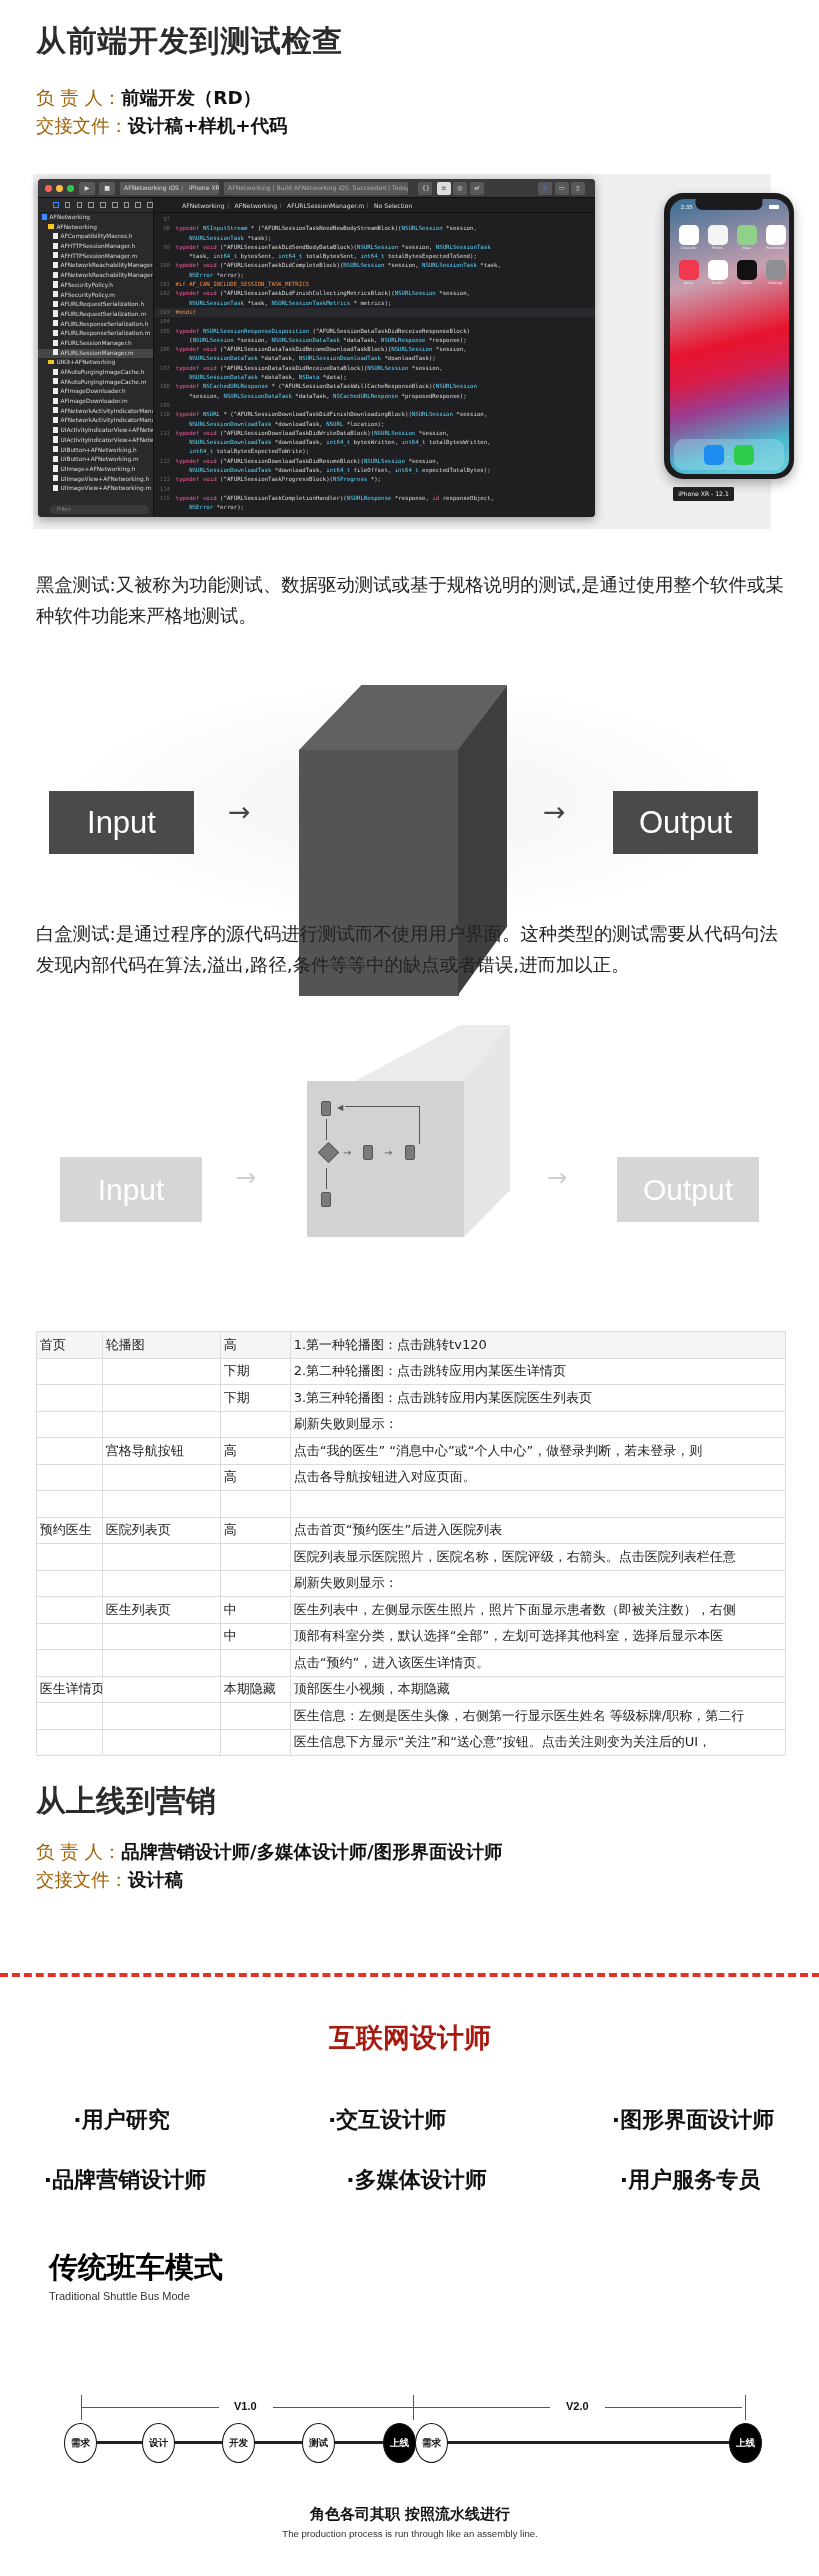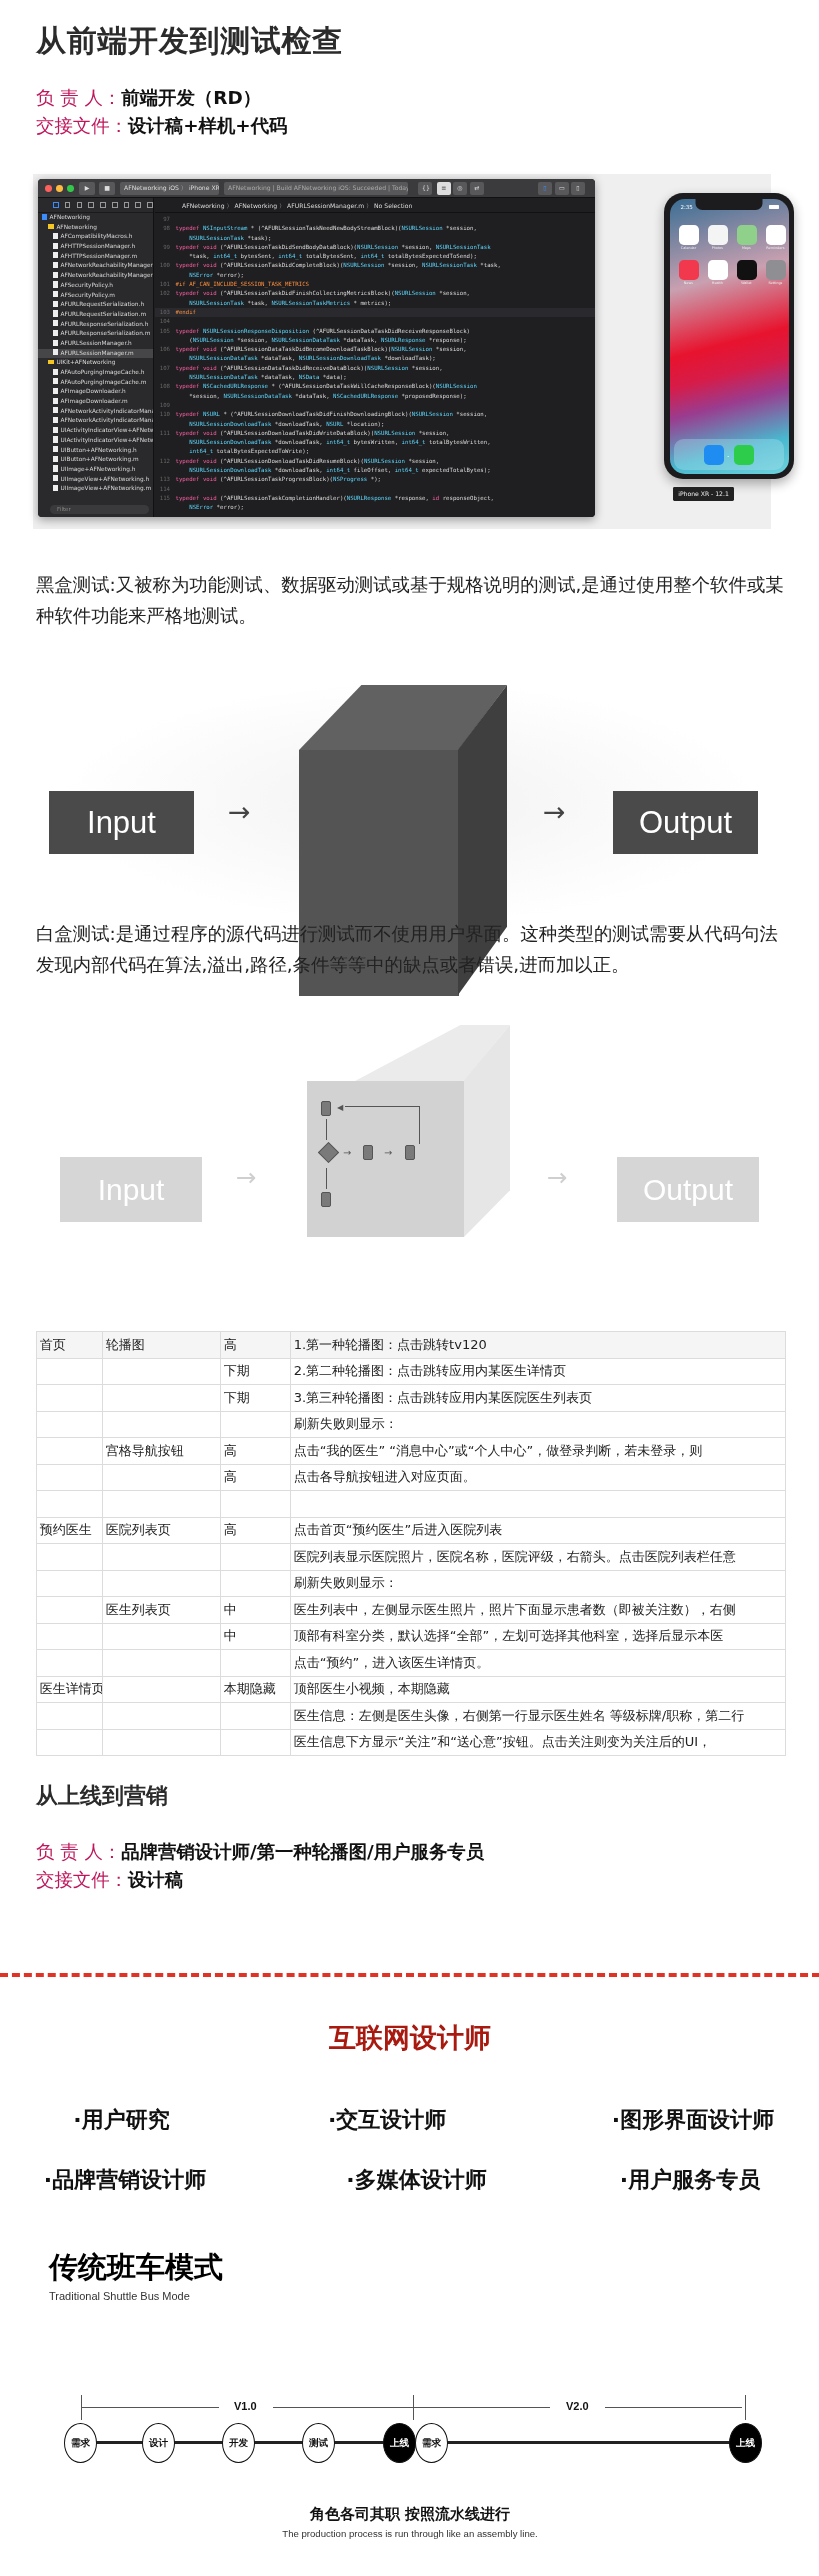--- a/index.html
+++ b/index.html
@@ -1,21 +1,21 @@
 <!DOCTYPE html>
 <html style="font-size:11px"><head>
 <meta charset="utf-8">
 <style>
   * { box-sizing: border-box; margin: 0; padding: 0; }
   body { width: 820px; height: 2576px; background: #ffffff; font-family: "DejaVu Sans", sans-serif; color: #222; position: relative; overflow: hidden; }
   .abs { position: absolute; }
 
   .h1 { left: 36px; top: 20.5px; font-size: 30px; font-weight: bold; color: #2b2b2b; letter-spacing: 0.7px; }
   .meta { left: 36px; font-size: 18.4px; color: #333; }
-  .meta .lbl { color: #be185d; }
+  .meta .lbl { color: #a16207; }
   .meta .val { color: #111; font-weight: bold; }
 
   
   .shot-wrap { left: 33px; top: 174px; width: 738px; height: 355px; background: #efefef; }
   .xcode { left: 38px; top: 179px; width: 557px; height: 338px; background: #1f1f21; border-radius: 4.1px; overflow: hidden; box-shadow: 0 2.7px 9.6px rgba(0,0,0,.35); }
   .xc-toolbar { position: absolute; left: 0; top: 0; width: 100%; height: 19px; background: #3b3b3d; border-bottom: 0.7px solid #111; }
   .tl { position: absolute; top: 6.1px; width: 6.8px; height: 6.8px; border-radius: 50%; }
   .xc-pill { position: absolute; top: 3.4px; height: 12.3px; background: #58585a; border-radius: 2px; color: #ddd; font-size: 6.1px; line-height: 12.3px; padding: 0 4.1px; white-space: nowrap; overflow: hidden; }
   .xc-nav { position: absolute; left: 0; top: 19px; width: 116px; height: 319px; background: #2a2a2c; border-right: 0.7px solid #111; }
   .xc-navbar { height: 15px; border-bottom: 0.7px solid #1a1a1a; display: flex; gap: 6.1px; align-items: center; padding-left: 15px; }
@@ -65,21 +65,21 @@
   .wcube-front { left: 307px; top: 1081px; width: 157px; height: 156px; background: #d2d2d2; }
   .wcube-side { left: 464px; top: 1025px; width: 46px; height: 212px; background: #e6e6e6; clip-path: polygon(100% 0, 100% 78%, 0 100%, 0 26%); }
   .wcube-top { left: 355px; top: 1025px; width: 155px; height: 56px; background: #ebebeb; clip-path: polygon(68% 0, 100% 0, 70% 100%, 0 100%); }
   .node { position: absolute; width: 9.6px; height: 15px; background: #7a7a7a; border: 1.4px solid #555; border-radius: 2px; }
 
   
   .tbl { left: 36px; top: 1331px; width: 750px; border-collapse: collapse; font-size: 13px; color: #222; font-family: "DejaVu Sans", sans-serif; }
   .tbl td { border: 0.7px solid #dcdcdc; height: 26.5px; padding: 0 2.7px; white-space: nowrap; overflow: hidden; max-width: 0; }
   .tbl tr:first-child td { background: #f5f5f5; }
 
-  .h2 { left: 36px; font-size: 22px; font-weight: bold; color: #2b2b2b; }
+  .h2 { left: 36px; font-size: 30px; font-weight: bold; color: #2b2b2b; }
   .divider { left: 0; top: 1973px; width: 820px; height: 0; border-top: 4.1px dashed #e03326; }
   .red-title { left: 0; width: 820px; top: 2020px; text-align: center; font-size: 27px; font-weight: bold; color: #a81a10; }
   .role { font-size: 22px; font-weight: bold; color: #111; }
 
   .bus-title { left: 49px; top: 2248px; font-size: 29px; font-weight: bold; color: #000; }
   .bus-sub { left: 49px; top: 2290px; font-size: 11px; color: #333; font-family: "Liberation Sans", sans-serif; }
   .ver-line { background: #555; height: 1.4px; }
   .ver-tick { width: 0.7px; background: #555; height: 24.6px; }
   .ver-lbl { font-size: 11px; font-weight: bold; color: #111; font-family: "Liberation Sans", sans-serif; }
   .track { left: 82px; top: 2441px; width: 663px; height: 2.7px; background: #222; }
@@ -377,21 +377,21 @@
         <td></td>
         <td></td>
         <td></td>
         <td>医生信息下方显示“关注”和“送心意”按钮。点击关注则变为关注后的UI，</td>
       </tr>
     </tbody>
 </table>
 
 <div class="abs h2" style="top:1781px">从上线到营销</div>
 <div class="abs meta" style="top:1839px">
-  <span class="lbl">负 责 人：</span><span class="val">品牌营销设计师/第一种轮播图/用户服务专员</span>
+  <span class="lbl">负 责 人：</span><span class="val">品牌营销设计师/多媒体设计师/图形界面设计师</span>
 </div>
 <div class="abs meta" style="top:1867px">
   <span class="lbl">交接文件：</span><span class="val">设计稿</span>
 </div>
 
 <div class="abs divider"></div>
 <div class="abs red-title">互联网设计师</div>
 <div class="abs role" style="left:36px;top:2105px;width:171px;text-align:center">·用户研究</div>
 <div class="abs role" style="left:328px;top:2105px;width:171px;">·交互设计师</div>
 <div class="abs role" style="left:594px;top:2105px;width:198px;text-align:center">·图形界面设计师</div>

